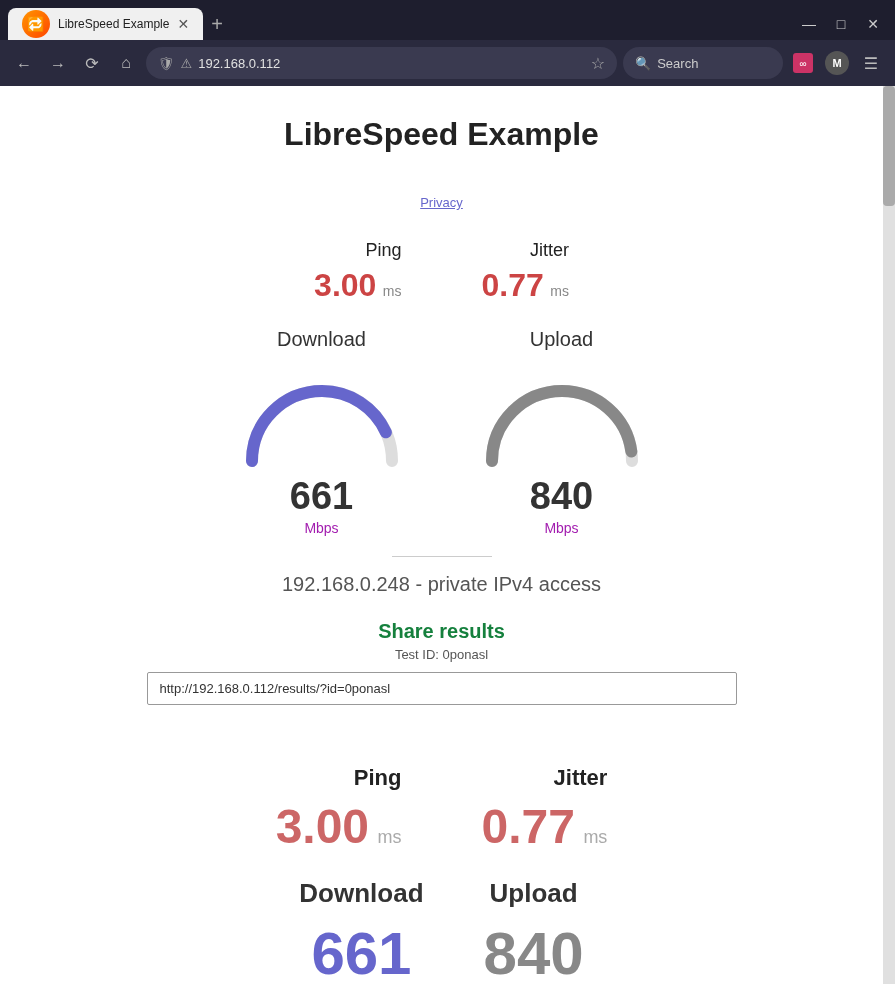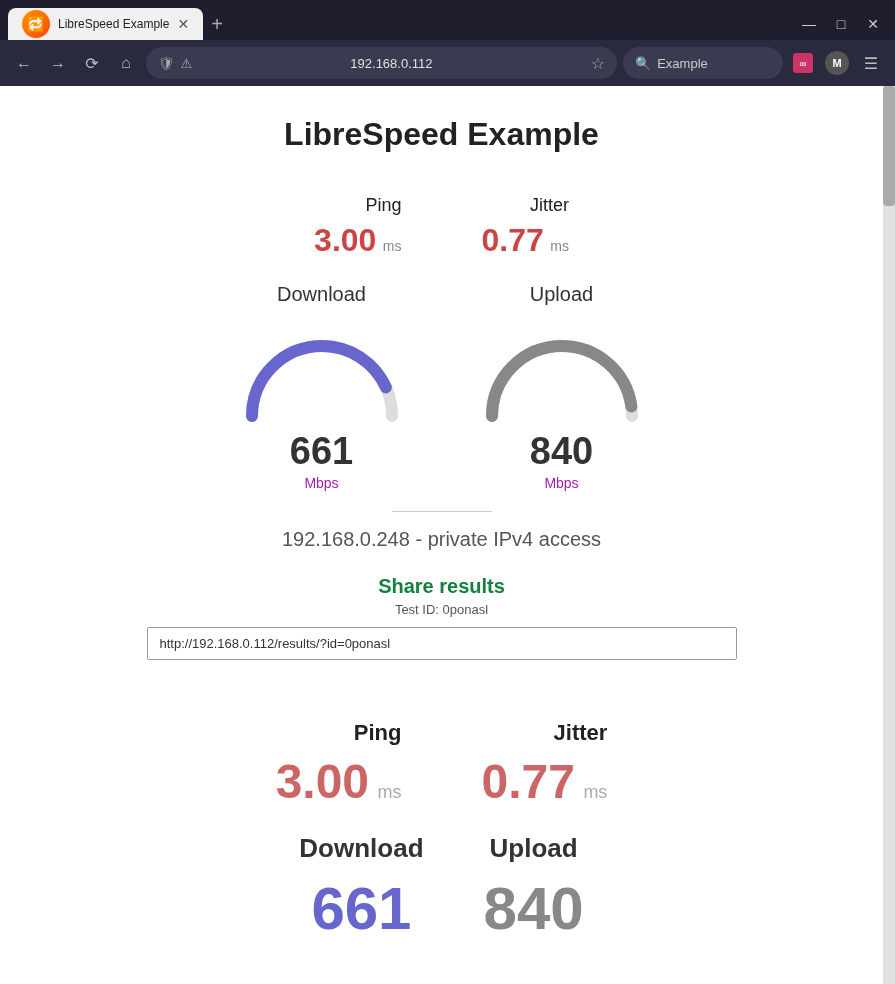--- a/index.html
+++ b/index.html
@@ -114,21 +114,20 @@
 
     .security-icon {
       color: #aaa;
       font-size: 13px;
     }
 
     .address-text {
       color: #e0e0e0;
       font-size: 13px;
       flex: 1;
-      text-align: center;
     }
 
     .star-btn {
       color: #aaa;
       font-size: 16px;
       cursor: pointer;
     }
 
     .search-box {
       background: #3a3a50;
@@ -437,21 +436,21 @@
 
     <div class="address-bar">
       <span class="security-icon">🛡</span>
       <span class="security-icon">⚠</span>
       <span class="address-text">192.168.0.112</span>
       <span class="star-btn">☆</span>
     </div>
 
     <div class="search-box">
       <span class="search-icon">🔍</span>
-      <span class="search-text">Example</span>
+      <span class="search-text">Search</span>
     </div>
 
     <div class="pocket-btn">
       <div style="width:20px;height:20px;background:#cc3366;border-radius:3px;display:flex;align-items:center;justify-content:center;">
         <span style="color:white;font-size:10px;">∞</span>
       </div>
     </div>
     <div class="account-btn">
       <div class="account-avatar">M</div>
     </div>
@@ -459,20 +458,21 @@
   </div>
 
   <div class="browser-content">
     <div class="page-content">
 
       <div class="page-inner">
 
         <h1 class="page-title">LibreSpeed Example</h1>
 
         <br>
+        <a class="privacy-link">Privacy</a>
 
         
         <div class="ping-jitter-row">
           <div class="metric-box">
             <div class="metric-label">Ping</div>
             <div>
               <span class="metric-value-red">3.00</span>
               <span class="metric-unit">ms</span>
             </div>
           </div>

